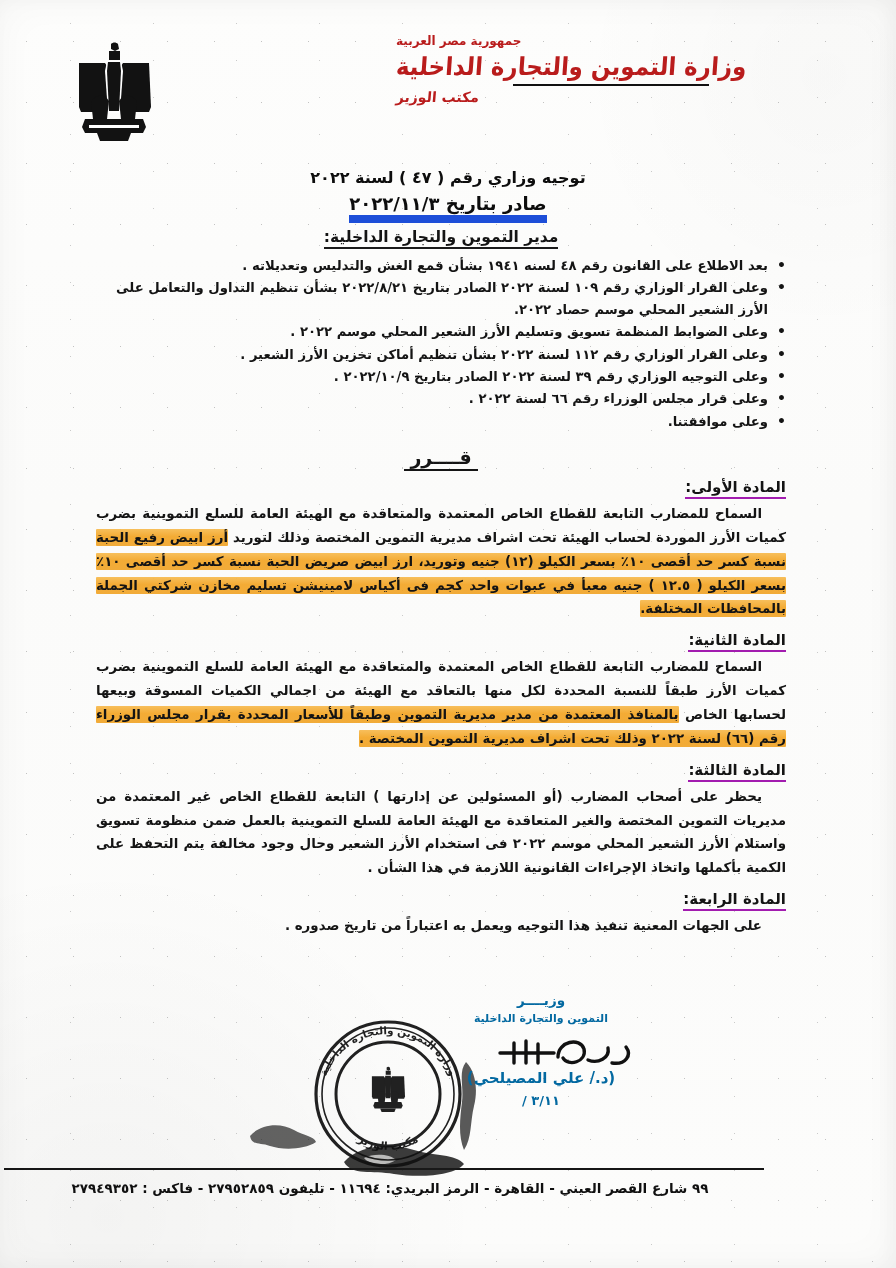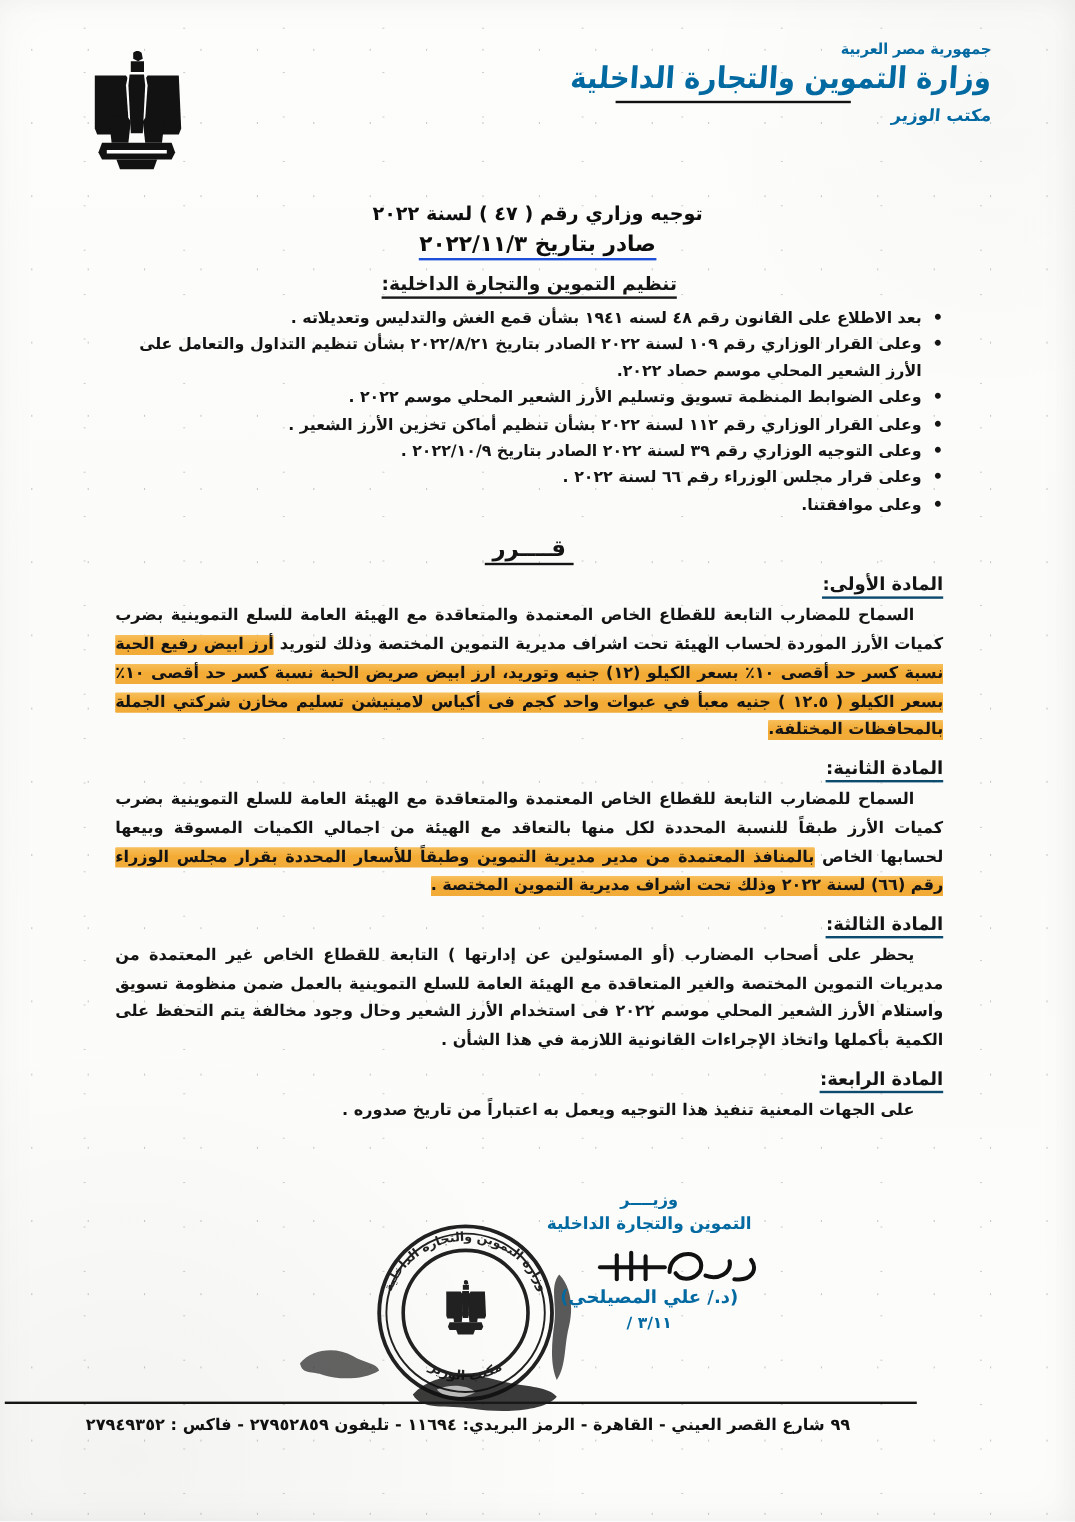--- a/index.html
+++ b/index.html
@@ -34,38 +34,38 @@
 
   
   .hdr{position:absolute; top:34px; left:0; width:896px; height:120px;}
   .emblem{
     position:absolute; left:68px; top:6px; width:92px; height:106px;
     display:flex; align-items:center; justify-content:center;
   }
   .emblem svg{width:86px;height:104px;}
   .hdr-txt{
     position:absolute; right:70px; top:0; width:430px;
-    text-align:right; color:#0369a1;
+    text-align:left; color:#b91c1c;
   }
   .hdr-l1{font-size:12px; letter-spacing:3px; font-weight:700; transform:scaleY(1.05);}
   .hdr-l2{
     font-size:23px; font-weight:700; margin-top:5px; letter-spacing:-0.5px;
     transform:skewX(-4deg) scaleY(1.08);
   }
   .hdr-rule{
     width:196px;height:2px;background:#111;margin:5px auto 3px auto;
   }
   .hdr-l3{font-size:14px; font-weight:700; transform:skewX(-5deg);}
 
   
   .title-blk{position:absolute; top:168px; left:0; width:896px; text-align:center;}
   .t-line1{font-size:16px; font-weight:700; color:#0d0d0d; letter-spacing:0px;}
   .t-line2{
     font-size:18px; font-weight:700; color:#0d0d0d; margin-top:6px;
-    display:inline-block; border-bottom:2px solid #1d4ed8; padding-bottom:1px;
+    display:inline-block; border-bottom:8px solid #1d4ed8; padding-bottom:1px;
   }
 
   
   .body-wrap{
     position:absolute; top:228px; right:110px; left:96px;
     color:#141414;
   }
   .addressee{
     text-align:center; font-size:15.5px; font-weight:700;
     display:block; margin:0 auto 6px auto; width:fit-content;
@@ -84,21 +84,21 @@
     text-align:center; margin:14px 0 10px 0;
   }
   .qarar span{
     font-size:19px; font-weight:700; letter-spacing:9px;
     border-bottom:2px solid #151515; padding:0 6px 1px 6px;
   }
 
   .art-h{
     font-size:15px; font-weight:700; text-align:right;
     display:block; width:fit-content; margin:10px 0 3px auto;
-    border-bottom:2px solid #0c4a6e; padding-bottom:1px;
+    border-bottom:2px solid #a21caf; padding-bottom:1px;
   }
   .art-p{
     font-size:13.4px; font-weight:700; line-height:1.78;
     text-align:justify; text-align-last:right; margin:0 0 2px 0;
     text-indent:24px;
   }
 
   mark.hl{
     background:linear-gradient(180deg,
       rgba(247,186,78,.92) 0%,
@@ -107,21 +107,21 @@
     color:#141414; padding:1px 0; border-radius:1px;
     box-decoration-break:clone; -webkit-box-decoration-break:clone;
   }
 
   
   .sig{
     position:absolute; top:992px; right:140px; width:430px; text-align:center;
     color:#0369a1; z-index:3;
   }
   .sig-l1{font-size:13.5px; font-weight:700; letter-spacing:5px;}
-  .sig-l2{font-size:14px; font-weight:700; margin-top:4px;}
+  .sig-l2{font-size:11px; font-weight:700; margin-top:4px;}
   .sig-scribble{
     height:44px; margin-top:4px; position:relative;
   }
   .sig-scribble svg{position:absolute; right:74px; top:-2px;}
   .sig-name{font-size:15px; font-weight:700; margin-top:-4px;}
   .sig-date{font-size:13px; font-weight:700; margin-top:6px; letter-spacing:1px;}
 
   
   .stamp{
     position:absolute; left:300px; top:1006px; width:176px; height:172px; z-index:2;
@@ -181,21 +181,21 @@
     </div>
   </div>
 
   <div class="title-blk">
     <div class="t-line1">توجيه وزاري رقم (  ٤٧  ) لسنة ٢٠٢٢</div>
     <div><span class="t-line2">صادر بتاريخ ٢٠٢٢/١١/٣</span></div>
   </div>
 
   <div class="body-wrap">
 
-    <span class="addressee">تنظيم التموين والتجارة الداخلية:</span>
+    <span class="addressee">مدير التموين والتجارة الداخلية:</span>
 
     <ul class="recitals">
       <li>بعد الاطلاع على القانون رقم ٤٨ لسنه ١٩٤١ بشأن قمع الغش والتدليس وتعديلاته .</li>
       <li>وعلى القرار الوزاري رقم ١٠٩ لسنة ٢٠٢٢ الصادر بتاريخ ٢٠٢٢/٨/٢١ بشأن تنظيم التداول والتعامل على الأرز الشعير المحلي موسم حصاد ٢٠٢٢.</li>
       <li>وعلى الضوابط المنظمة تسويق وتسليم الأرز الشعير المحلي موسم ٢٠٢٢ .</li>
       <li>وعلى القرار الوزاري رقم ١١٢ لسنة ٢٠٢٢ بشأن تنظيم أماكن تخزين الأرز الشعير .</li>
       <li>وعلى التوجيه الوزاري رقم ٣٩ لسنة ٢٠٢٢ الصادر بتاريخ ٢٠٢٢/١٠/٩ .</li>
       <li>وعلى قرار مجلس الوزراء رقم ٦٦ لسنة ٢٠٢٢ .</li>
       <li>وعلى موافقتنا.</li>
     </ul>

